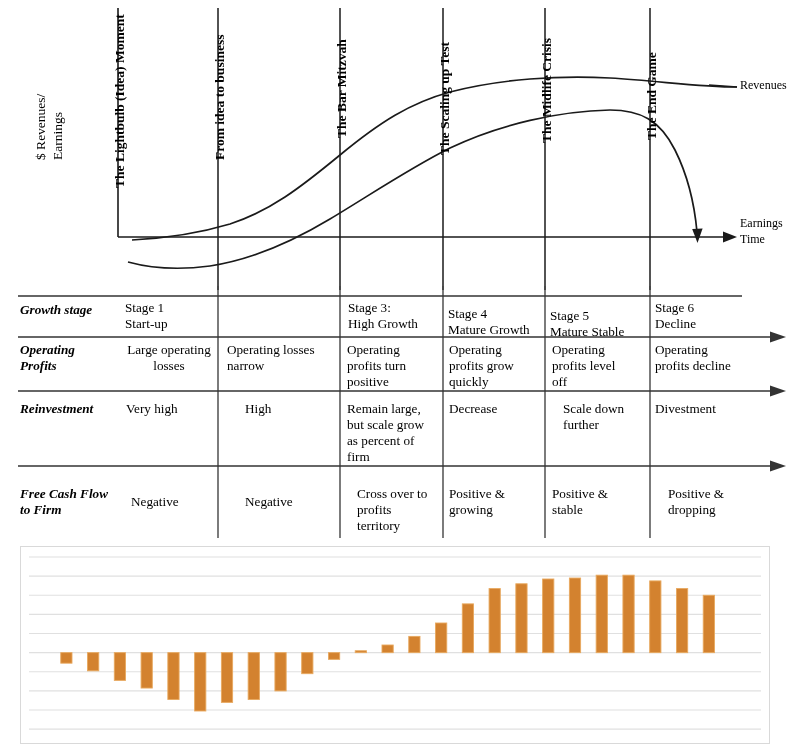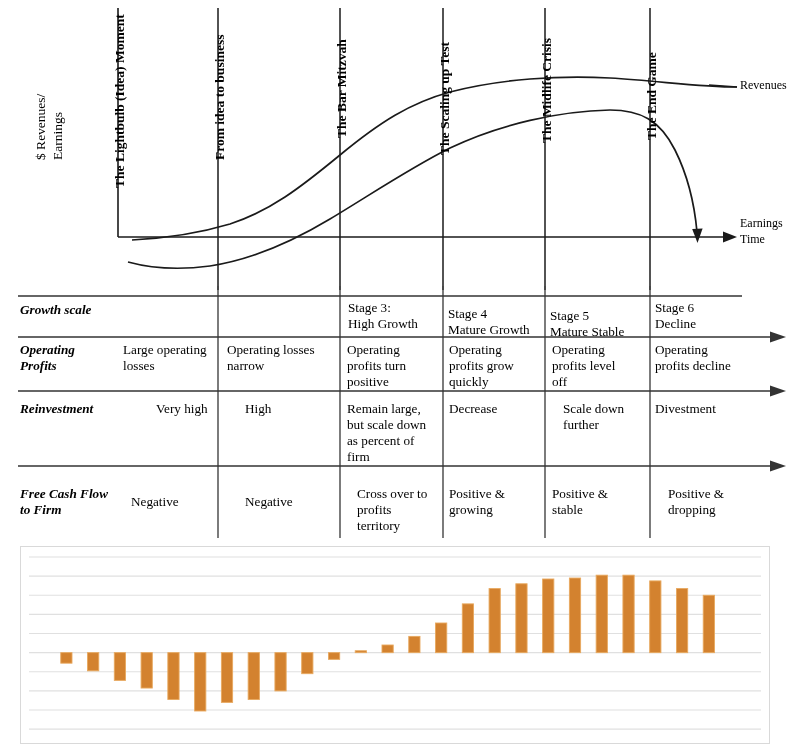--- a/index.html
+++ b/index.html
@@ -174,21 +174,25 @@
       <polygon points="770,45.5 786,51 770,56.5" fill="#333333"></polygon>
 
       <line x1="18" y1="105" x2="770" y2="105" stroke="#333333" stroke-width="1.5"></line>
       <polygon points="770,99.5 786,105 770,110.5" fill="#333333"></polygon>
 
       <line x1="18" y1="180" x2="770" y2="180" stroke="#333333" stroke-width="1.5"></line>
       <polygon points="770,174.5 786,180 770,185.5" fill="#333333"></polygon>
     </svg>
 
     <div class="rowlabel" style="left:20px; top:16px; width:100px;">
-      <div>Growth scale</div>
+      <div>Growth stage</div>
+    </div>
+    <div class="cell" style="left:125px; top:14px; width:88px;">
+      <div style="white-space:pre-line;">Stage 1
+Start-up</div>
     </div>
     <div class="cell" style="left:348px; top:14px; width:92px;">
       <div style="white-space:pre-line;">Stage 3:
 High Growth</div>
     </div>
     <div class="cell" style="left:448px; top:20px; width:97px;">
       <div style="white-space:pre-line;">Stage 4
 Mature Growth</div>
     </div>
     <div class="cell" style="left:550px; top:14px; width:97px;">
@@ -198,21 +202,21 @@
     <div class="cell" style="left:655px; top:14px; width:100px;">
       <div style="white-space:pre-line;">Stage 6
 Decline</div>
     </div>
 
     <div class="rowlabel" style="left:20px; top:56px; width:100px;">
       <div>Operating</div>
       <div>Profits</div>
     </div>
     <div class="cell" style="left:123px; top:56px; width:92px;">
-      <div style="white-space:pre-line;">Large operating
+      <div style="white-space:pre-line;text-align:center;">Large operating
 losses</div>
     </div>
     <div class="cell" style="left:227px; top:56px; width:110px;">
       <div style="white-space:pre-line;">Operating losses
 narrow</div>
     </div>
     <div class="cell" style="left:347px; top:56px; width:92px;">
       <div style="white-space:pre-line;">Operating
 profits turn
 positive</div>
@@ -229,28 +233,28 @@
     </div>
     <div class="cell" style="left:655px; top:56px; width:112px;">
       <div style="white-space:pre-line;">Operating
 profits decline</div>
     </div>
 
     <div class="rowlabel" style="left:20px; top:115px; width:105px;">
       <div>Reinvestment</div>
     </div>
     <div class="cell" style="left:126px; top:115px; width:90px;">
-      <div style="white-space:pre-line;margin-left:30px;">Very high</div>
+      <div style="white-space:pre-line;">Very high</div>
     </div>
     <div class="cell" style="left:245px; top:115px; width:90px;">
       <div style="white-space:pre-line;">High</div>
     </div>
     <div class="cell" style="left:347px; top:115px; width:94px;">
       <div style="white-space:pre-line;">Remain large,
-but scale down
+but scale grow
 as percent of
 firm</div>
     </div>
     <div class="cell" style="left:449px; top:115px; width:94px;">
       <div style="white-space:pre-line;">Decrease</div>
     </div>
     <div class="cell" style="left:563px; top:115px; width:88px;">
       <div style="white-space:pre-line;">Scale down
 further</div>
     </div>

